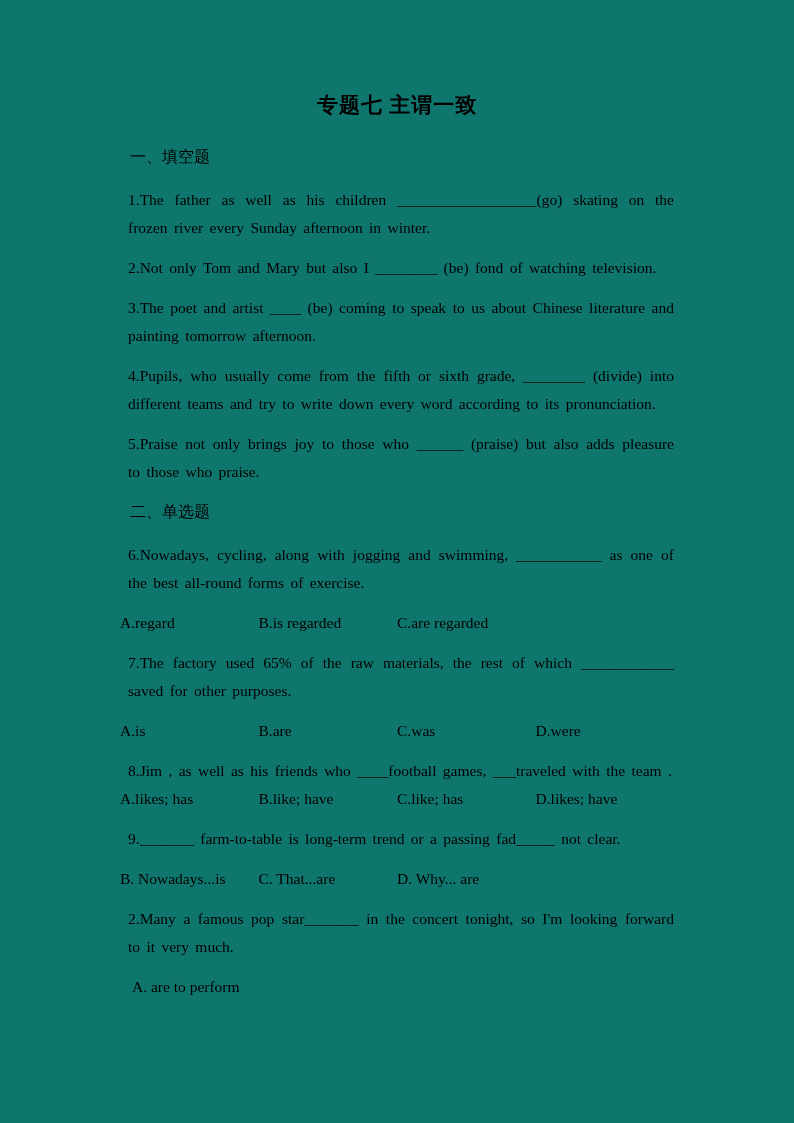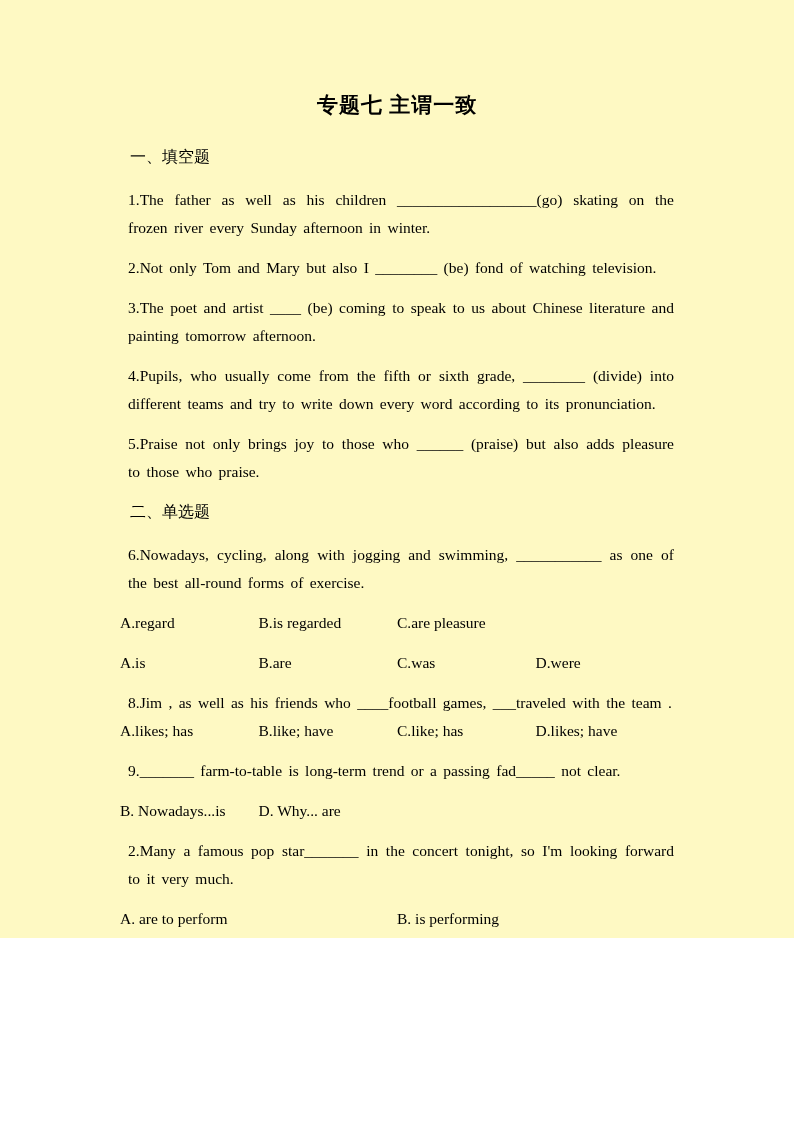--- a/index.html
+++ b/index.html
@@ -3,23 +3,23 @@
 <meta charset="utf-8">
 <style>
   html, body {
     margin: 0;
     padding: 0;
     background: #ffffff;
   }
   .page {
     position: relative;
     width: 794px;
-    height: 938px;
+    height: 1123px;
     margin: 0 auto;
-    background: #fef9c3;
+    background: #0f766e;
     box-sizing: border-box;
     padding: 90px 120px 0 120px;
     font-family: "Liberation Serif", serif;
     font-size: 15.5px;
     color: #000000;
     overflow: hidden;
   }
   .doc-title {
     font-size: 21px;
     font-weight: bold;
@@ -43,20 +43,21 @@
     margin-bottom: 0;
   }
   .options {
     display: grid;
     grid-template-columns: 25% 25% 25% 25%;
     line-height: 28px;
     margin: 0 0 12px 0;
   }
   .options.two-col {
     grid-template-columns: 50% 50%;
+    margin-left: 12px;
   }
   .option {
     white-space: nowrap;
   }
 </style>
 </head>
 <body>
 
 <div class="page">
 
@@ -72,44 +73,45 @@
     <p class="question">5.Praise not only brings joy to those who ______ (praise) but also adds pleasure to those who praise.</p>
   </div>
 
   <div>
     <div class="section-heading">二、单选题</div>
 
     <p class="question">6.Nowadays, cycling, along with jogging and swimming, ___________ as one of the best all-round forms of exercise.</p>
     <div class="options">
       <span class="option">A.regard</span>
       <span class="option">B.is regarded</span>
-      <span class="option">C.are pleasure</span>
+      <span class="option">C.are regarded</span>
     </div>
 
+    <p class="question">7.The factory used 65% of the raw materials, the rest of which ____________ saved for other purposes.</p>
     <div class="options">
       <span class="option">A.is</span>
       <span class="option">B.are</span>
       <span class="option">C.was</span>
       <span class="option">D.were</span>
     </div>
 
     <p class="question no-gap">8.Jim , as well as his friends who ____football games, ___traveled with the team .</p>
     <div class="options">
       <span class="option">A.likes; has</span>
       <span class="option">B.like; have</span>
       <span class="option">C.like; has</span>
       <span class="option">D.likes; have</span>
     </div>
 
     <p class="question">9._______ farm-to-table is long-term trend or a passing fad_____ not clear.</p>
     <div class="options">
       <span class="option">B. Nowadays...is</span>
+      <span class="option">C. That...are</span>
       <span class="option">D. Why... are</span>
     </div>
 
     <p class="question">2.Many a famous pop star_______ in the concert tonight, so I'm looking forward to it very much.</p>
     <div class="options two-col">
       <span class="option">A. are to perform</span>
-      <span class="option">B. is performing</span>
     </div>
   </div>
 
 </div>
 
 </body></html>

